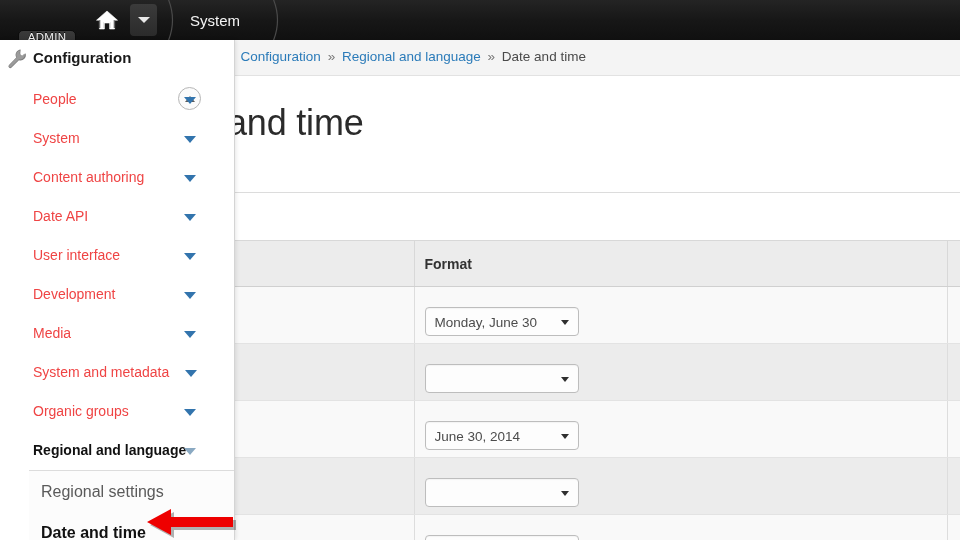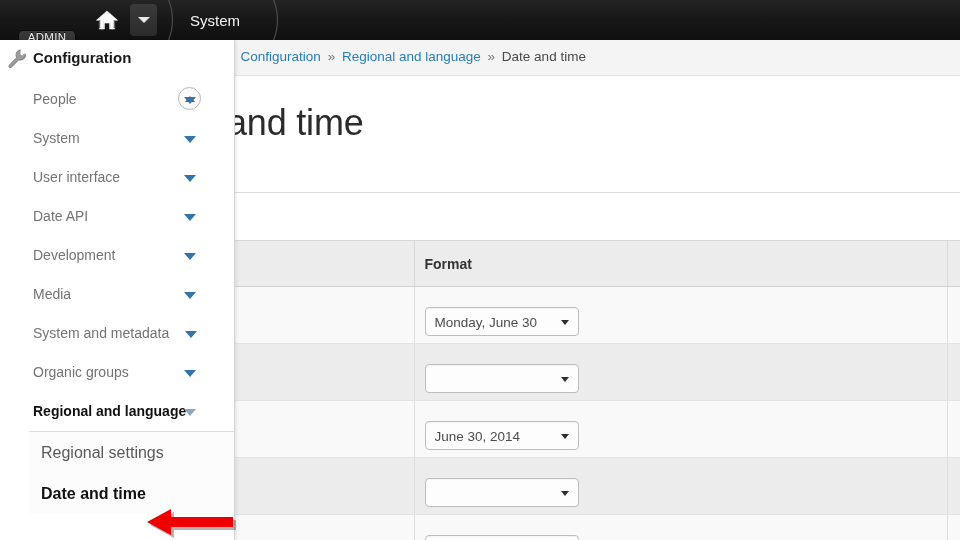--- a/index.html
+++ b/index.html
@@ -223,21 +223,21 @@
   #menu-list > li {
     position: relative;
     height: 39px;
   }
   #menu-list > li .mi-label {
     position: absolute; left: 33px; top: 11px;
     font-size: 14px;
     color: #3b3b3b;
     white-space: nowrap;
   }
-  #menu-list > li.expandable .mi-label { color: #737373; }
+  #menu-list > li.expandable .mi-label { color: #ef4444; }
   #menu-list > li.group-active .mi-label {
     font-weight: bold;
     color: #111111;
   }
   .mi-chevron {
     position: absolute; left: 184px; top: 17px;
     width: 0; height: 0;
     border-left: 6px solid transparent;
     border-right: 6px solid transparent;
     border-top: 7px solid #3274ad;
@@ -422,25 +422,29 @@
     <ul id="menu-list">
       <li class="expandable">
         <span class="mi-label">People</span>
         <span class="mi-chevron"></span>
       </li>
       <li class="expandable">
         <span class="mi-label">System</span>
         <span class="mi-chevron"></span>
       </li>
       <li class="expandable">
+        <span class="mi-label">Content authoring</span>
+        <span class="mi-chevron"></span>
+      </li>
+      <li class="expandable">
+        <span class="mi-label">Date API</span>
+        <span class="mi-chevron"></span>
+      </li>
+      <li class="expandable">
         <span class="mi-label">User interface</span>
-        <span class="mi-chevron"></span>
-      </li>
-      <li class="expandable">
-        <span class="mi-label">Date API</span>
         <span class="mi-chevron"></span>
       </li>
       <li class="expandable">
         <span class="mi-label">Development</span>
         <span class="mi-chevron"></span>
       </li>
       <li class="expandable">
         <span class="mi-label">Media</span>
         <span class="mi-chevron"></span>
       </li>

